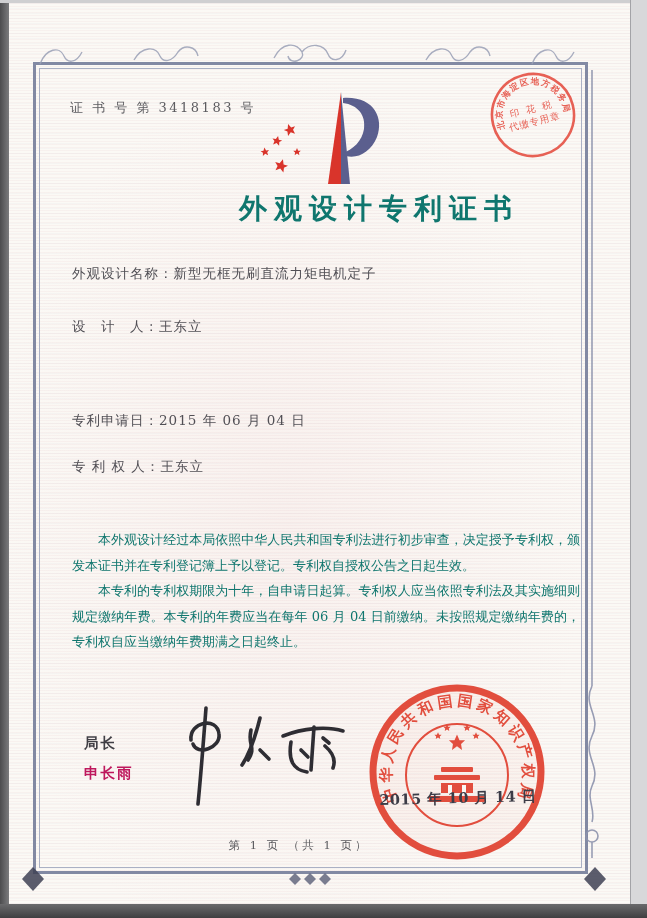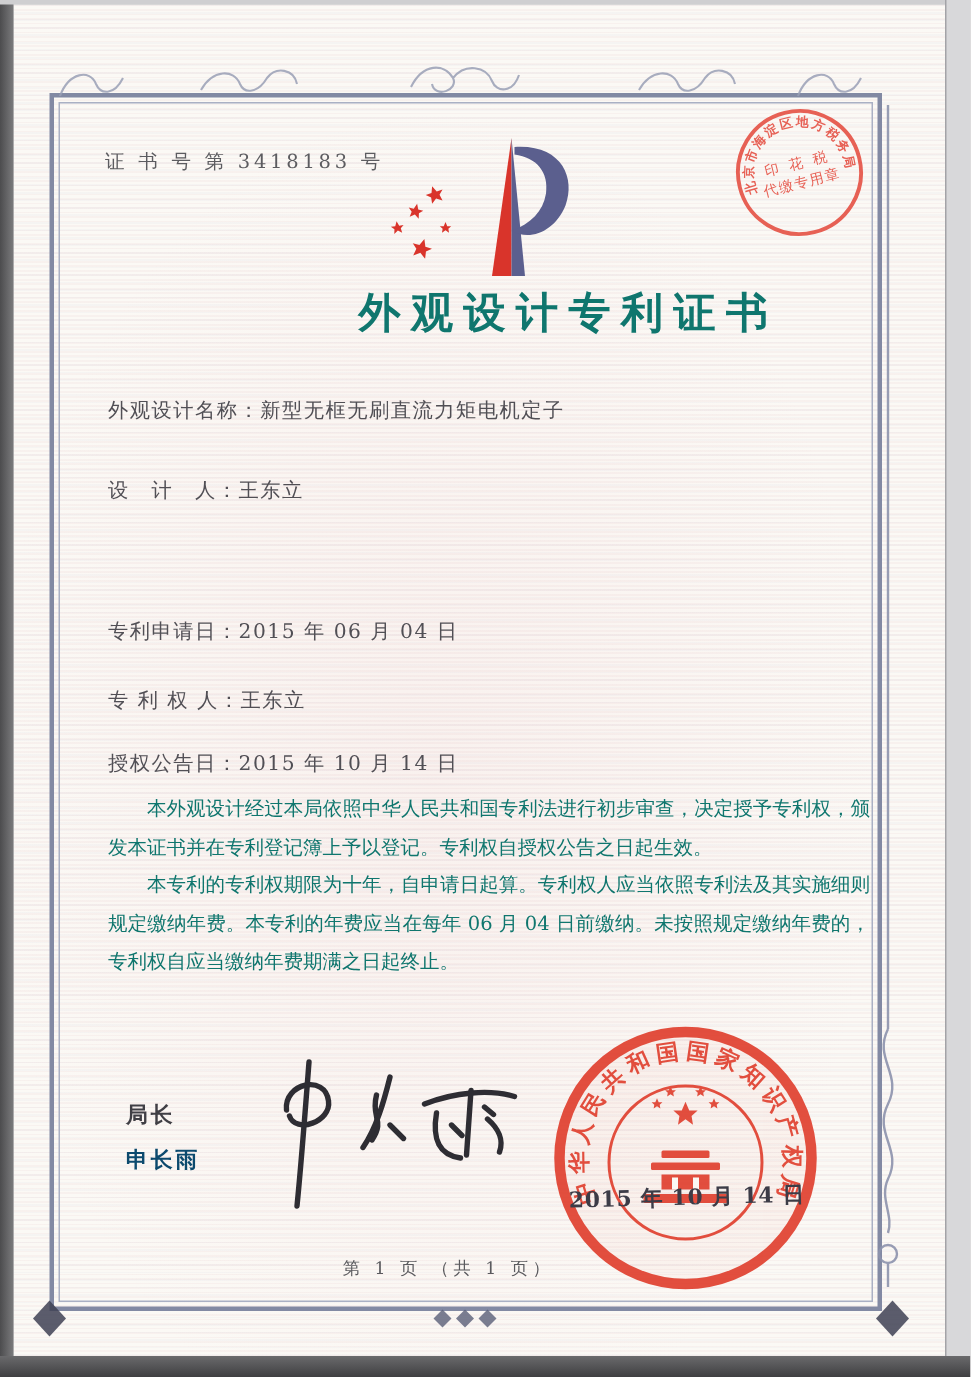--- a/index.html
+++ b/index.html
@@ -20,21 +20,21 @@
   .frame::before{content:"";position:absolute;inset:3px;border:1px solid #aab0c4;}
 
   .abs{position:absolute;}
   .cert-no{left:70px;top:99px;font-size:13px;letter-spacing:2.5px;color:#5c5c60;}
   .title{left:33px;top:190px;width:636px;text-align:center;font-size:28px;font-weight:bold;letter-spacing:7px;color:#0f766e;margin-left:28px;}
   .field{left:72px;width:500px;font-size:13.5px;color:#514f55;letter-spacing:1px;}
   .f0{top:265px}.f1{top:318px}.f2{top:365px}.f3{top:412px}.f4{top:458px}.f5{top:500px}
   .paras{left:72px;top:527px;width:508px;font-size:13px;line-height:25.5px;color:#0f766e;text-align:justify;}
   .paras p{margin:0;text-indent:2em;}
   .signer-title{left:84px;top:734px;font-size:14.5px;font-weight:700;color:#403f45;letter-spacing:2px;}
-  .signer-name{left:84px;top:764px;font-size:14.5px;font-weight:600;color:#0c4a6e;letter-spacing:2px;}
+  .signer-name{left:84px;top:764px;font-size:14.5px;font-weight:600;color:#be185d;letter-spacing:2px;}
   .footer{left:33px;top:838px;width:532px;text-align:center;font-size:11.5px;letter-spacing:3px;color:#5a5a5e;}
   .seal-wrap{left:368px;top:683px;width:178px;height:178px;opacity:.92;}
   .seal-date{left:376px;top:789px;width:164px;text-align:center;font-size:14.5px;font-weight:bold;color:#3c3c47;letter-spacing:.5px;transform:rotate(-1.5deg);}
   .taxstamp{left:488px;top:70px;width:90px;height:90px;transform:rotate(-14deg);opacity:.85;}
   .logo{left:250px;top:88px;width:160px;height:102px;}
   .signature{left:163px;top:702px;width:210px;height:110px;}
   .orn-top{left:38px;top:38px;width:540px;height:30px;}
   .orn-right{left:580px;top:66px;width:24px;height:800px;}
   .orn-bl{left:20px;top:866px;width:26px;height:26px;}
   .orn-br{left:582px;top:866px;width:26px;height:26px;}
@@ -110,21 +110,20 @@
       <path transform="translate(47,64) scale(.4)" d="M0,-10 L2.94,-3.09 L9.51,-3.09 L4.76,1.18 L5.88,8.09 L0,3.82 L-5.88,8.09 L-4.76,1.18 L-9.51,-3.09 L-2.94,-3.09 Z"></path>
     </g>
   </svg>
 
   <div class="title abs">外观设计专利证书</div>
 
   <div class="field f1 abs"><span>设　计　人：</span><span>王东立</span></div>
   <div class="field f0 abs"><span>外观设计名称：</span><span>新型无框无刷直流力矩电机定子</span></div>
   <div class="field f3 abs"><span>专利申请日：</span><span>2015 年 06 月 04 日</span></div>
   <div class="field f4 abs"><span>专 利 权 人：</span><span>王东立</span></div>
-  <div class="field f5 abs"><span>授权公告日：</span><span>2015 年 10 月 14 日</span></div>
 
   <div class="paras abs">
     <p>本外观设计经过本局依照中华人民共和国专利法进行初步审查，决定授予专利权，颁发本证书并在专利登记簿上予以登记。专利权自授权公告之日起生效。</p>
     <p>本专利的专利权期限为十年，自申请日起算。专利权人应当依照专利法及其实施细则规定缴纳年费。本专利的年费应当在每年 06 月 04 日前缴纳。未按照规定缴纳年费的，专利权自应当缴纳年费期满之日起终止。</p>
   </div>
 
   <div class="signer-title abs">局长</div>
   <div class="signer-name abs">申长雨</div>
 
   <svg class="signature abs" viewBox="0 0 210 110">

